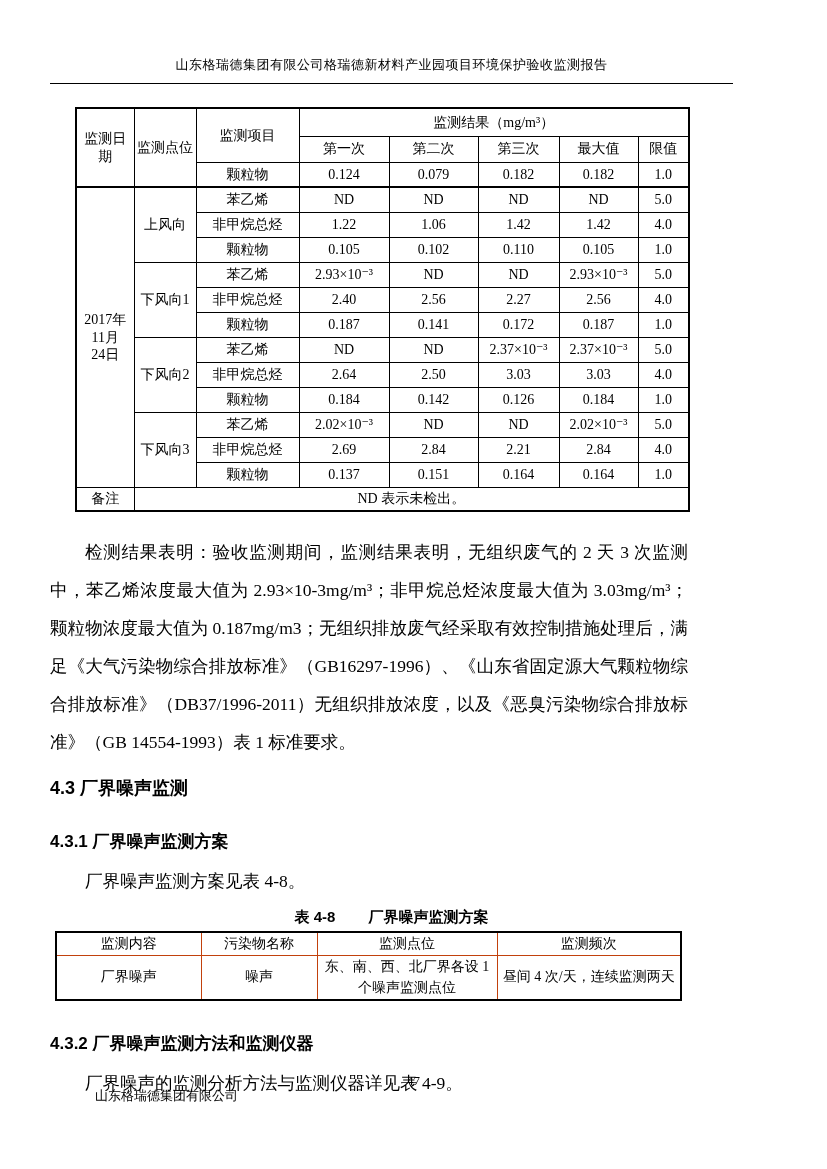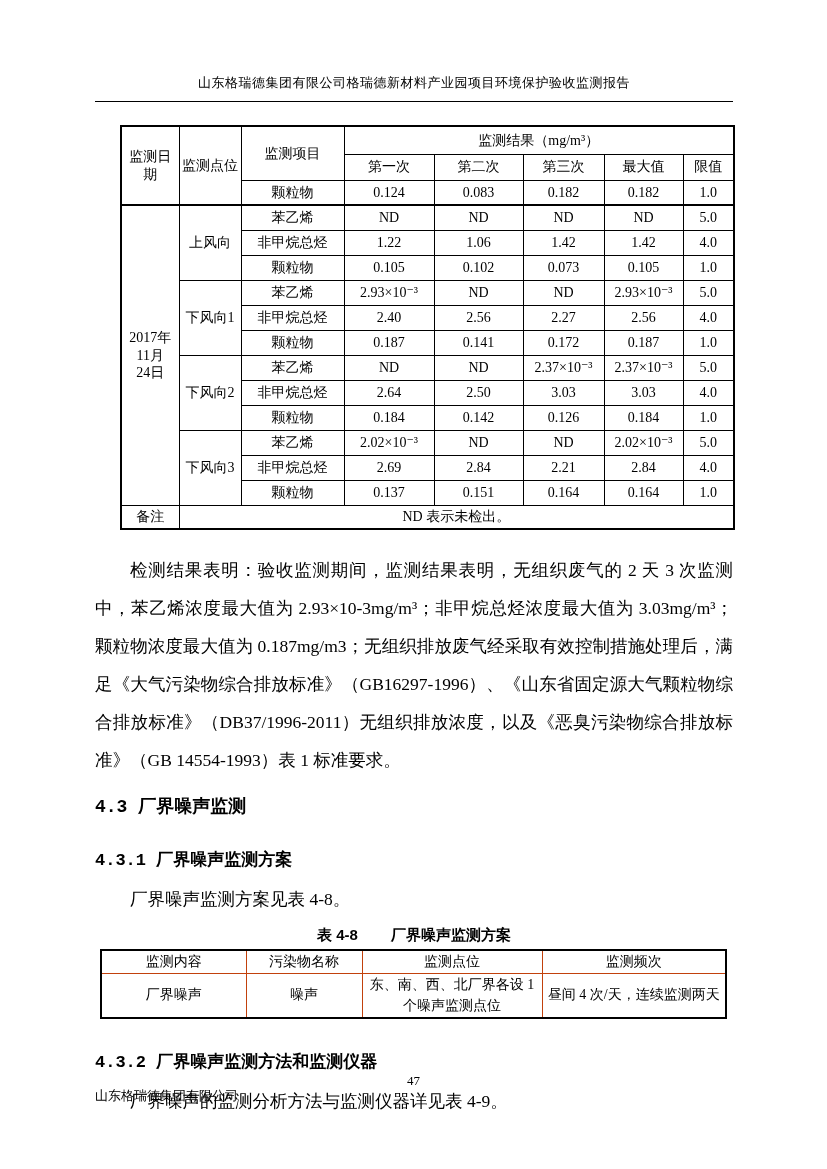--- a/index.html
+++ b/index.html
@@ -6,21 +6,21 @@
   html,body { background:#888; }
   .page {
     position:relative;
     width:827px; height:1169px;
     margin:0 auto;
     background:#ffffff;
     color:#000;
     font-family:"Liberation Serif","DejaVu Serif",serif;
     overflow:hidden;
   }
-  .content { padding:56px 94px 0 95px;margin-top:18px; }
+  .content { padding:56px 94px 0 50px; }
 
   
   .doc-header { text-align:center; font-size:13px; letter-spacing:.5px;
     padding-bottom:9px; border-bottom:1.5px solid #000; }
 
   
   table { border-collapse:collapse; table-layout:fixed; }
   .results-table { width:613px; margin:23px 0 0 25px; font-size:14px; }
   .results-table th, .results-table td {
     border:1px solid #000; text-align:center; vertical-align:middle;
@@ -34,21 +34,21 @@
   .results-table .date-cell { white-space:pre-line; }
   .results-table .note-row td { height:24px; }
 
   
   .body-paragraph {
     margin-top:21px; font-size:17.5px; line-height:38px;
     text-align:justify; text-indent:2em; width:638px;
   }
 
   
-  .h-sans { font-family:Liberation Mono, monospace; font-weight:bold; }
+  .h-sans { font-family:Liberation Sans, sans-serif; font-weight:bold; }
   .sec-43   { margin-top:15px; font-size:18px; }
   .sec-431  { margin-top:30px; font-size:17px; }
   .sec-432  { margin-top:31px; font-size:17px; }
   .sec-text { margin-top:13px; font-size:17.5px; text-indent:2em; line-height:30px; }
 
   
   .tbl-caption { margin-top:12px; text-align:center; font-weight:bold; font-size:15px;
     font-family:"Liberation Sans","DejaVu Sans",sans-serif; }
   .tbl-caption .cap-label { margin-right:2.2em; }
   .noise-table { width:625px; margin:4px 0 0 5px; font-size:14px; border:2px solid #000; }
@@ -93,21 +93,21 @@
         <tr class="hrow2">
           <th>第一次</th>
           <th>第二次</th>
           <th>第三次</th>
           <th>最大值</th>
           <th>限值</th>
         </tr>
         <tr class="lead-row">
           <td>颗粒物</td>
           <td>0.124</td>
-          <td>0.083</td>
+          <td>0.079</td>
           <td>0.182</td>
           <td>0.182</td>
           <td>1.0</td>
         </tr>
 
         <tr>
           <td rowspan="12" class="date-cell">2017年
 11月
 24日</td>
           <td rowspan="3">上风向</td>
@@ -123,21 +123,21 @@
           <td>1.22</td>
           <td>1.06</td>
           <td>1.42</td>
           <td>1.42</td>
           <td>4.0</td>
         </tr>
         <tr>
           <td>颗粒物</td>
           <td>0.105</td>
           <td>0.102</td>
-          <td>0.073</td>
+          <td>0.110</td>
           <td>0.105</td>
           <td>1.0</td>
         </tr>
 
         <tr>
           <td rowspan="3">下风向1</td>
           <td>苯乙烯</td>
           <td>2.93×10⁻³</td>
           <td>ND</td>
           <td>ND</td>

